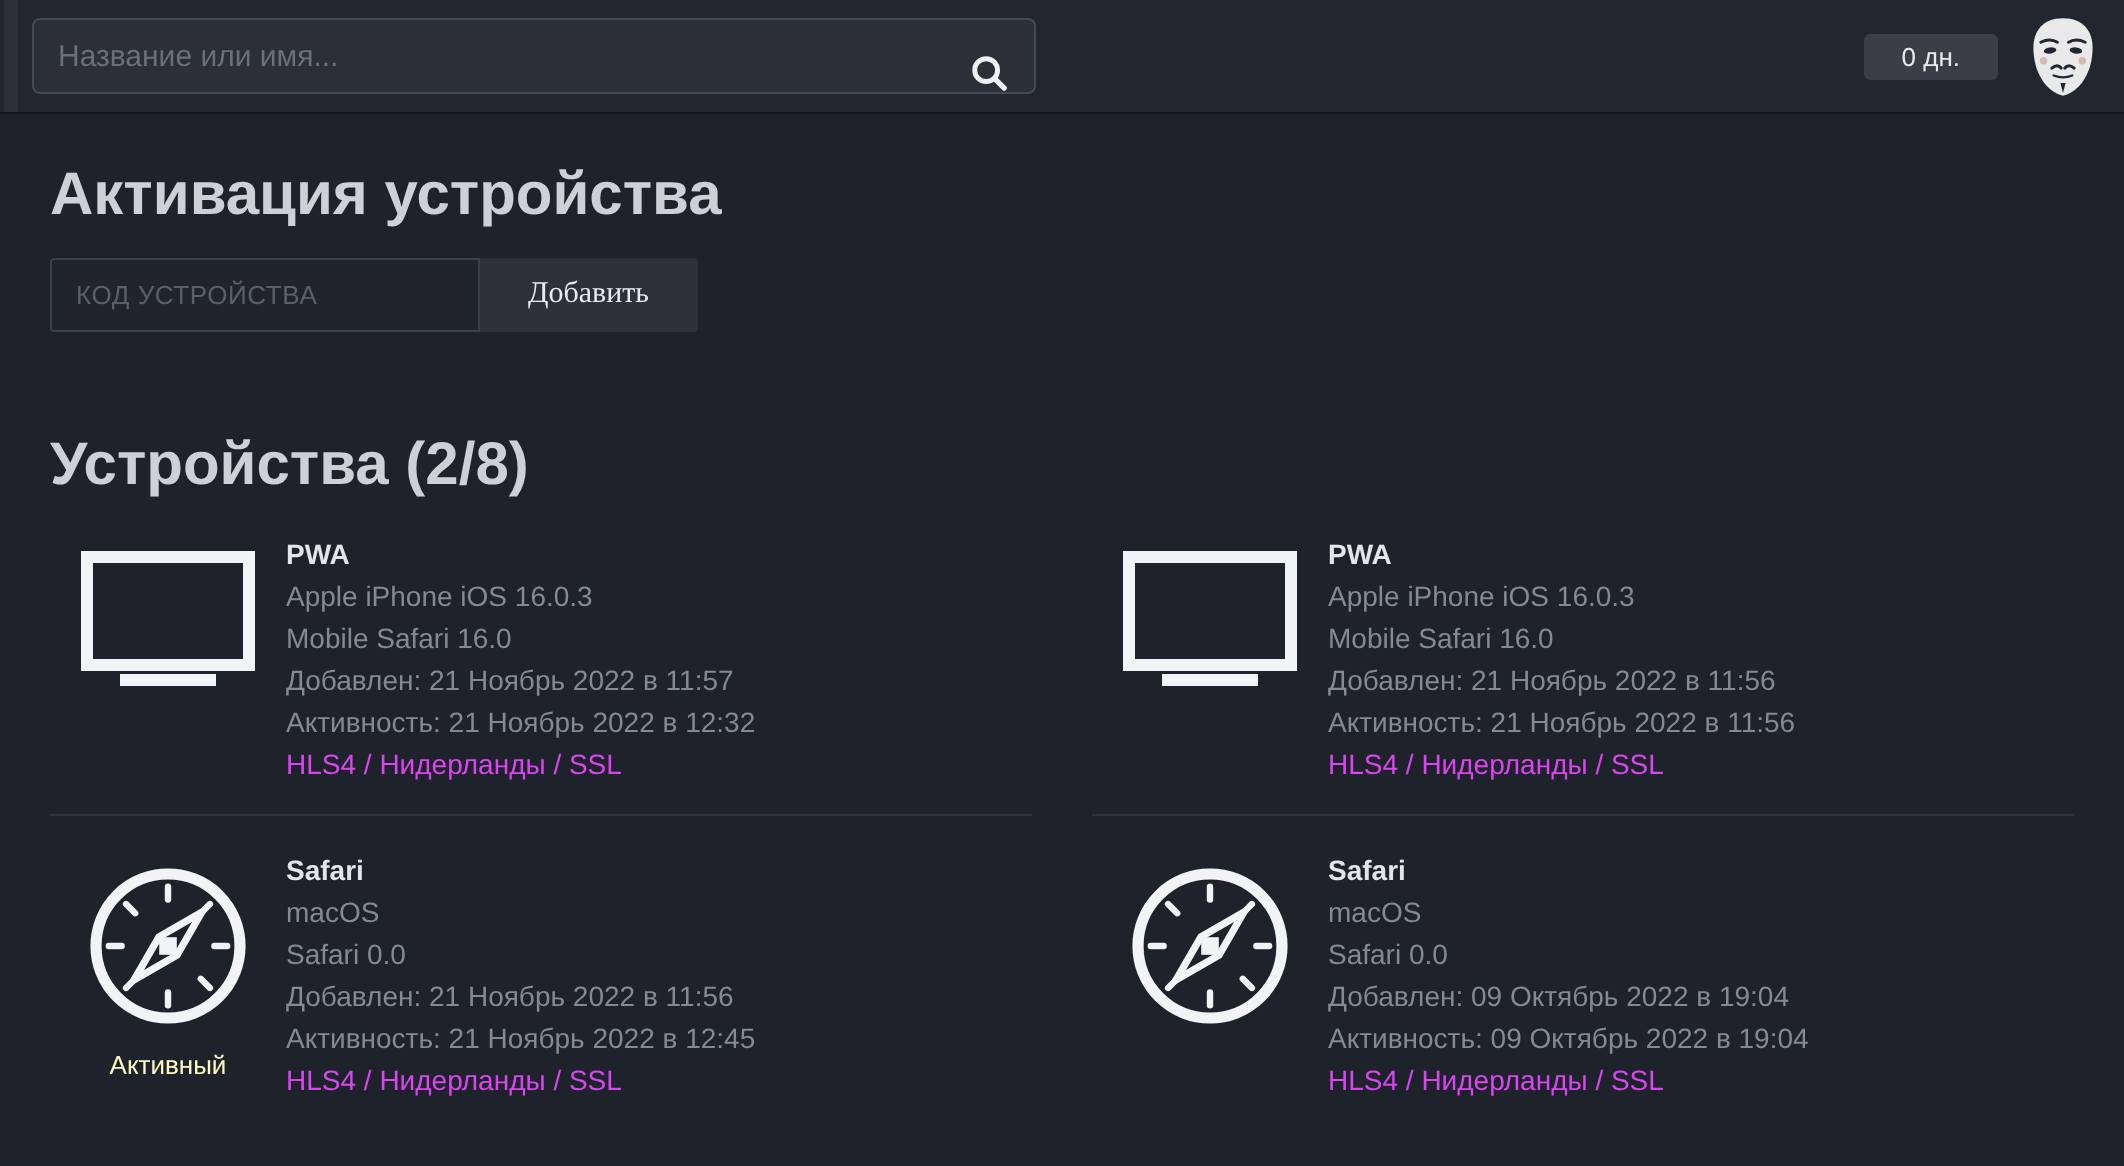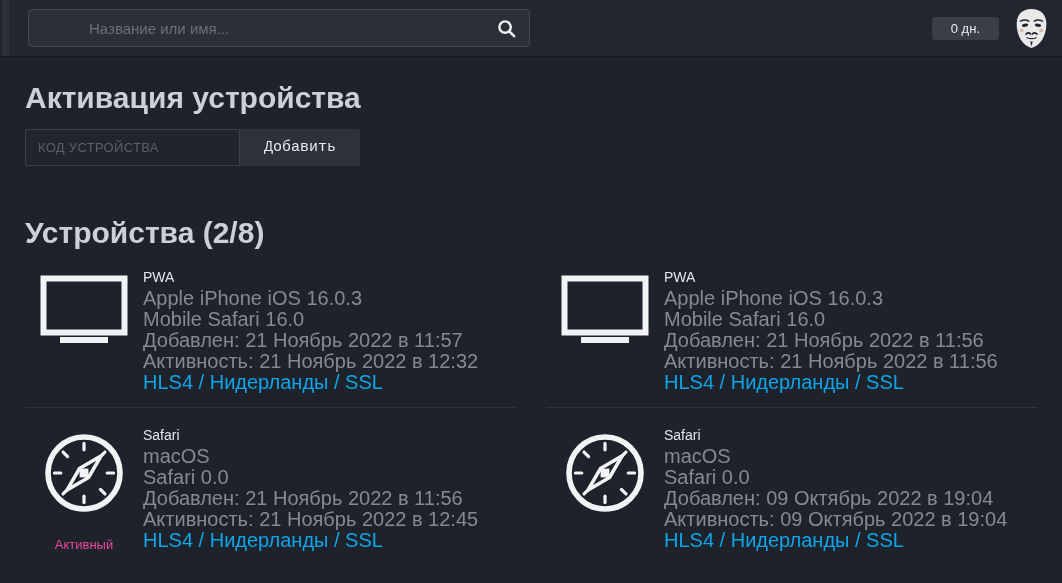--- a/index.html
+++ b/index.html
@@ -15,23 +15,23 @@
     height:57px; background:#22262e;
     border-bottom:1px solid #15181e;
     display:flex; align-items:center;
     position:relative;
   }
   .left-strip {
     position:absolute; left:2px; top:0;
     width:7px; height:56px; background:#2b303a;
   }
   .search-bar {
-    margin-left:28px; width:502px; height:38px;
+    margin-left:16px; width:502px; height:38px;
     background:#2a2f38; border:1px solid #434956; border-radius:4px;
-    display:flex; align-items:center;padding-left:48px;
+    display:flex; align-items:flex-end;
   }
   .search-bar input {
     flex:1; height:100%; background:transparent; border:none; outline:none;
     color:#cfd3da; font-size:15px; padding:0 12px;
   }
   .search-bar input::placeholder { color:#6a7079; }
   .search-icon { display:flex; margin-right:13px; }
   .header-right {
     margin-left:auto; display:flex; align-items:center;
     gap:14px; margin-right:12px;
@@ -54,39 +54,39 @@
   .input-group input {
     width:215px; height:100%；
     background:#20242c; border:1px solid #3a404b; border-radius:2px 0 0 2px;
     color:#cfd3da; outline:none;
     font-size:13px; padding:0 12px;
   }
   .input-group input::placeholder { color:#596069; letter-spacing:0.3px; }
   .input-group button {
     height:37px; padding:0 24px;
     background:#2c313b; color:#e9ebee; border:none; border-radius:0 2px 2px 0;
-    font-size:15px; font-family:Liberation Mono, monospace; cursor:pointer;
+    font-size:15px; font-family:Liberation Serif, serif; cursor:pointer;
   }
   .cards-grid {
     display:grid; grid-template-columns:1fr 1fr; column-gap:30px;
     margin-top:16px;
   }
   .card { display:flex; padding-bottom:14px; border-bottom:1px solid #2e333c; }
   .card.no-border { border-bottom:none; padding-bottom:0; }
   .icon-col {
     width:118px; flex:0 0 118px;
     display:flex; flex-direction:column; align-items:center;
     padding-top:9px;
   }
   .card-info { flex:1; padding-top:1px; }
-  .card-title { font-size:14px; font-weight:normal; color:#e2e5e9; line-height:21px; }
-  .card-line { font-size:20px; color:#848a94; line-height:21px; }
-  .card-line.strong { color:#0ea5e9; }
+  .card-title { font-size:14px; font-weight:bold; color:#e2e5e9; line-height:21px; }
+  .card-line { font-size:14px; color:#848a94; line-height:21px; }
+  .card-line.strong { color:#d946ef; }
   .status-label {
-    font-size:13px; color:#ec4899; margin-top:20px; text-align:left;
+    font-size:13px; color:#fef9c3; margin-top:7px; text-align:left;
     min-height:0; line-height:15px;
   }
 </style>
 </head>
 <body>
 
 <div class="header">
   <div class="left-strip"></div>
 
   <div class="search-bar">

